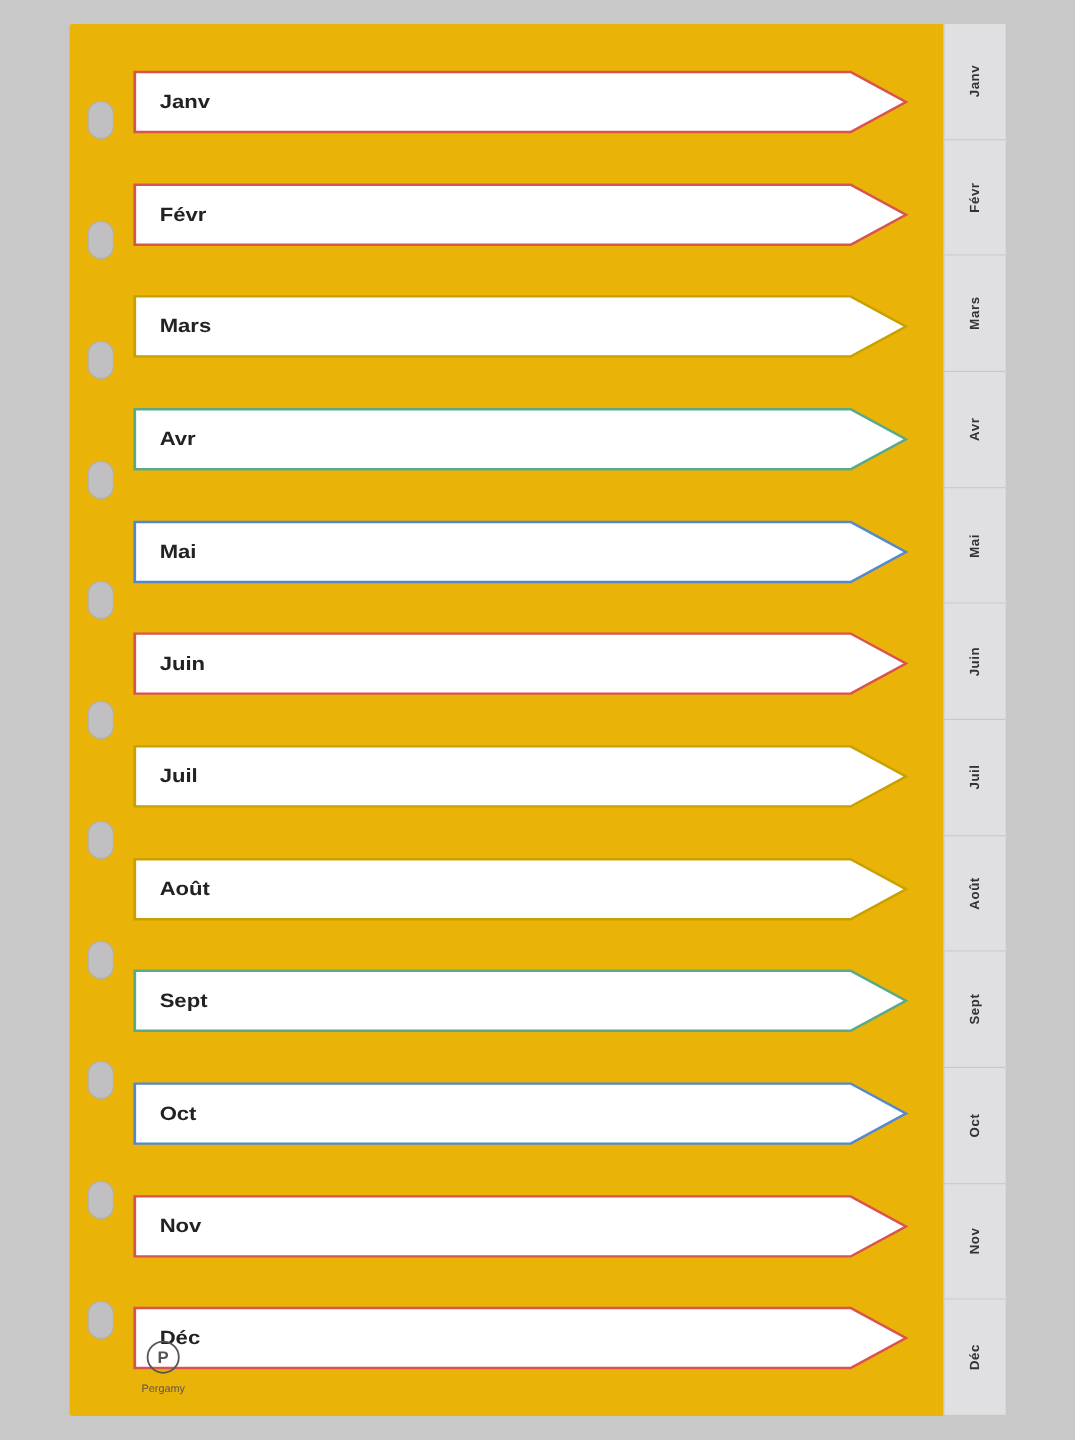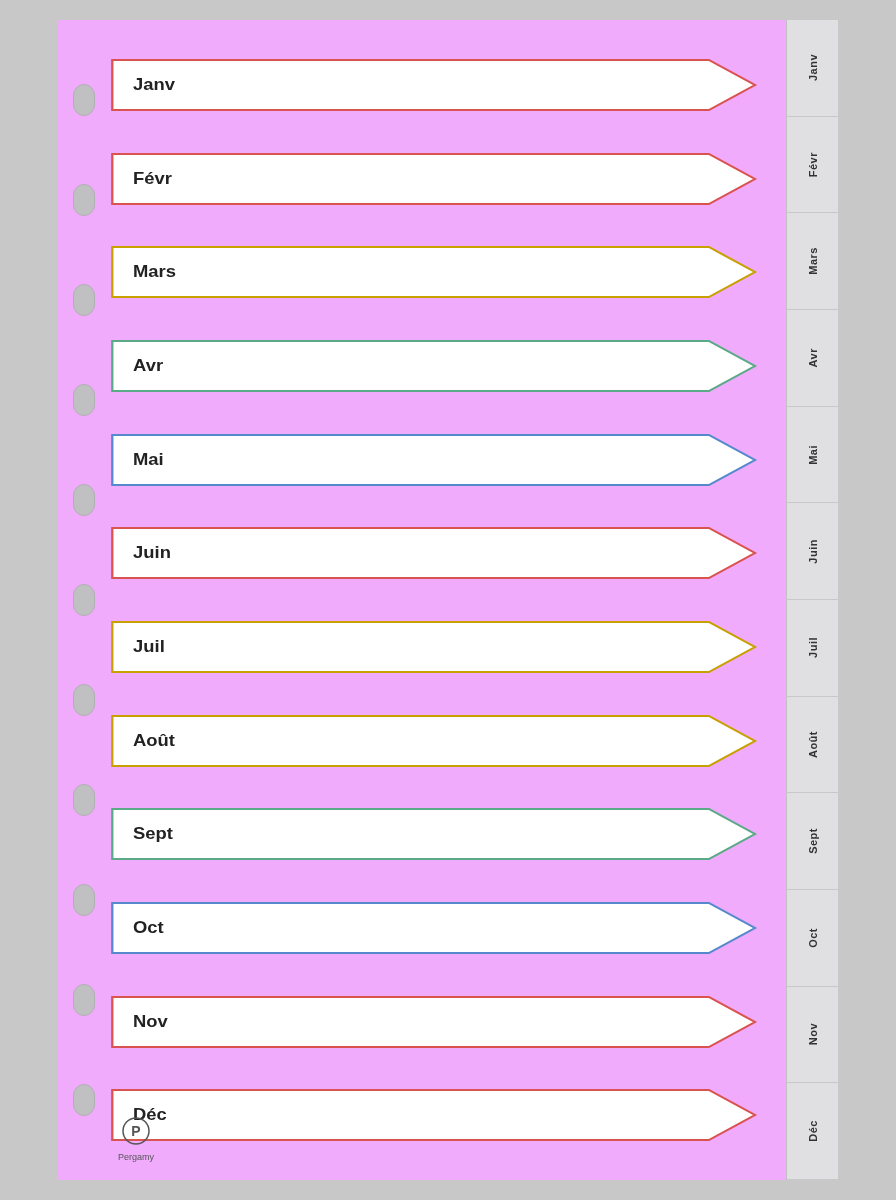--- a/index.html
+++ b/index.html
@@ -10,21 +10,21 @@
       background: #c8c8c8;
       display: flex;
       justify-content: center;
       align-items: center;
       font-family: Arial, sans-serif;
     }
 
     .page {
       width: 780px;
       height: 1160px;
-      background: #f0abfc;
+      background: #eab308;
       border-radius: 2px;
       position: relative;
       display: flex;
     }
 
     
     .holes {
       width: 52px;
       display: flex;
       flex-direction: column;

